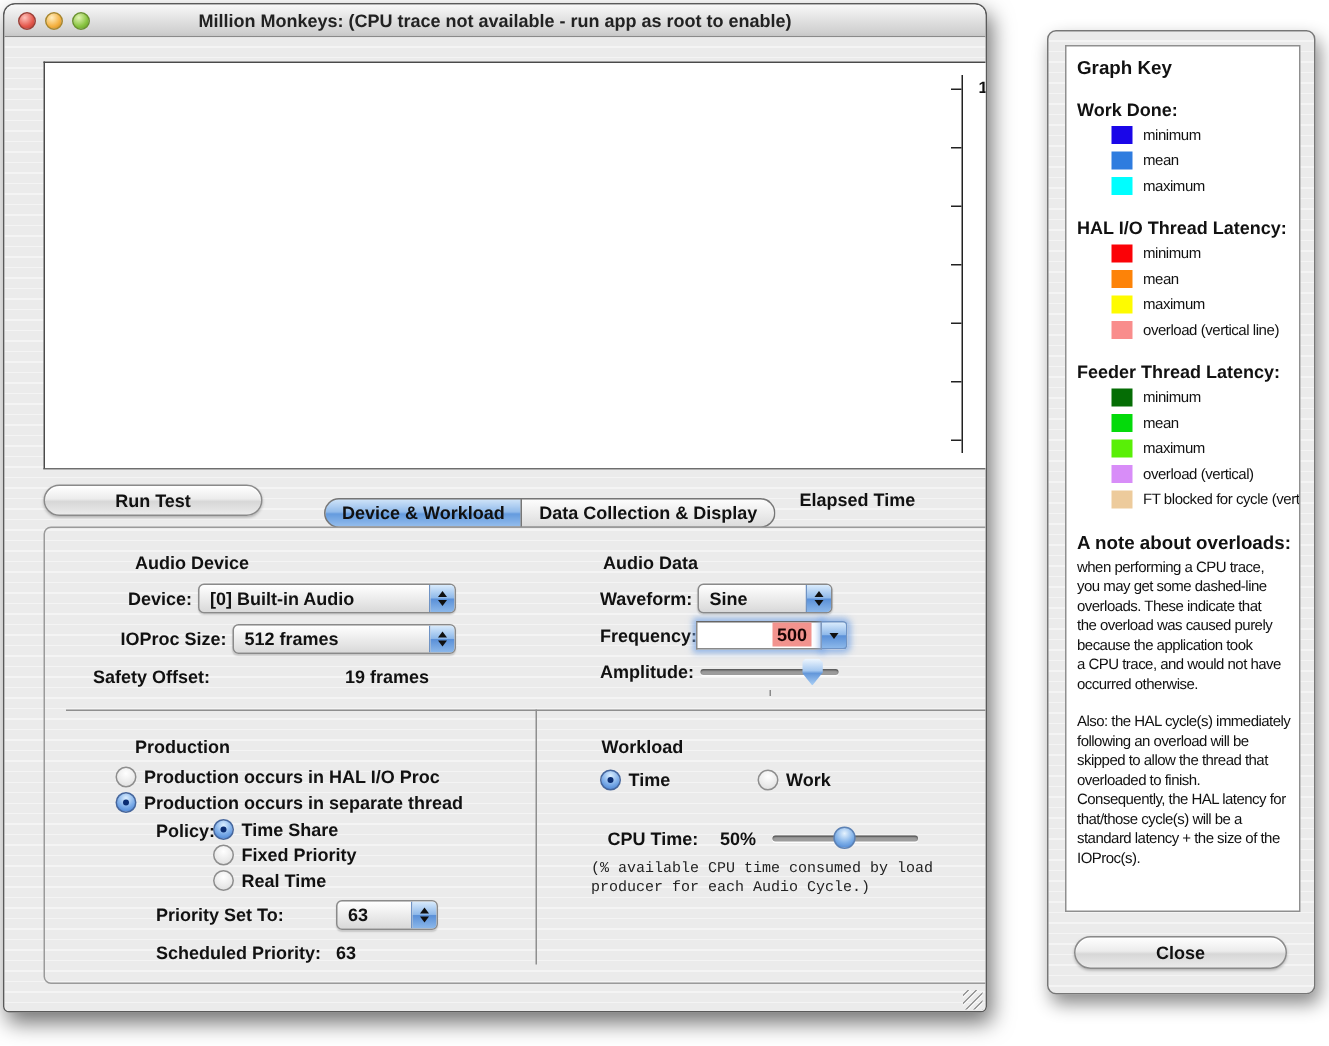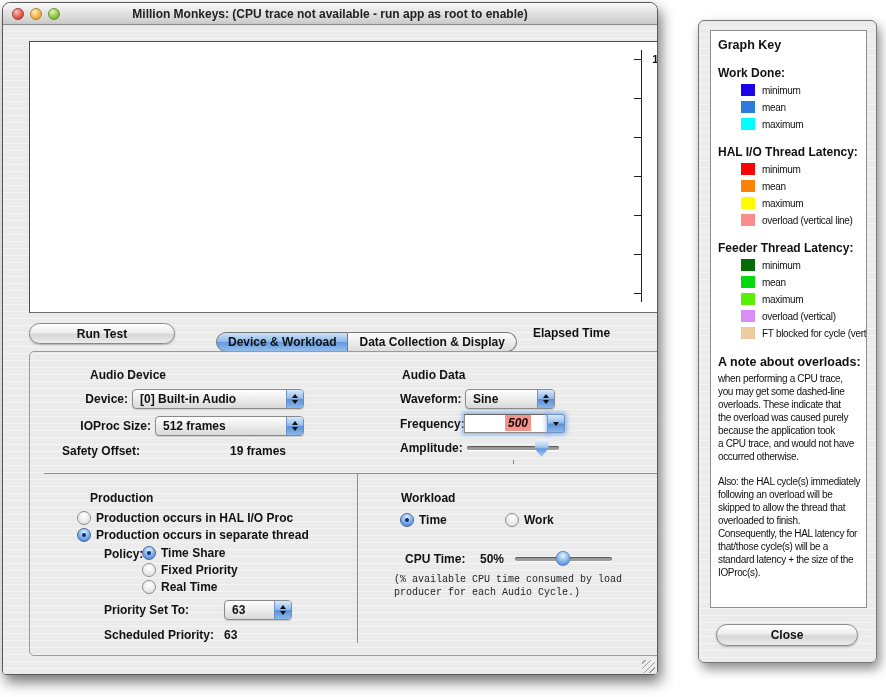--- a/index.html
+++ b/index.html
@@ -54,22 +54,22 @@
     box-shadow:0 1px 1px rgba(0,0,0,.15); }
   .popup .pval { flex:1; padding-left:7px; font-size:12px; font-weight:bold; color:#111; line-height:18px;
     white-space:nowrap; overflow:hidden; }
   .popup .pcap { width:17px; border-left:1px solid #6f93c4; border-radius:0 3px 3px 0;
     background:linear-gradient(to bottom,#d9ebfc,#8fb9ea 48%,#5a90d8 52%,#8cb8ea);
     display:flex; flex-direction:column; align-items:center; justify-content:center; gap:2px; }
   .arr-u { width:0; height:0; border-left:3px solid transparent; border-right:3px solid transparent; border-bottom:4px solid #101010; }
   .arr-d { width:0; height:0; border-left:3px solid transparent; border-right:3px solid transparent; border-top:4px solid #101010; }
 
   .tfield { position:absolute; height:19px; background:#fff; border:1px solid #8a8a8a; border-top-color:#666;
-    font-size:12px; font-weight:bold; text-align:right; line-height:17px; padding:0 16px;
-    box-shadow:0 0 4px 2px rgba(120,165,230,.75);font-style:italic; }
+    font-size:12px; font-weight:bold; text-align:right; line-height:17px; padding:0 6px;
+    box-shadow:0 0 4px 2px rgba(120,165,230,.75); }
   .tfield .sel { padding:1px 3px; color:#1a0505; }
   .combo-btn { position:absolute; width:17px; height:19px; border:1px solid #6f93c4; border-left:none; border-radius:0 3px 3px 0;
     background:linear-gradient(to bottom,#d9ebfc,#8fb9ea 48%,#5a90d8 52%,#8cb8ea);
     display:flex; align-items:center; justify-content:center;
     box-shadow:0 0 4px 2px rgba(120,165,230,.75); }
 
   .radio { width:14px; height:14px; border-radius:50%; border:1px solid #8e8e8e;
     background:radial-gradient(circle at 50% 30%, #ffffff, #dcdcdc); flex:none; position:relative; }
   .radio.sel { border:1px solid #46669c;
     background:radial-gradient(circle at 50% 26%, #dcefff, #7cace8 55%, #3c79d0); }

